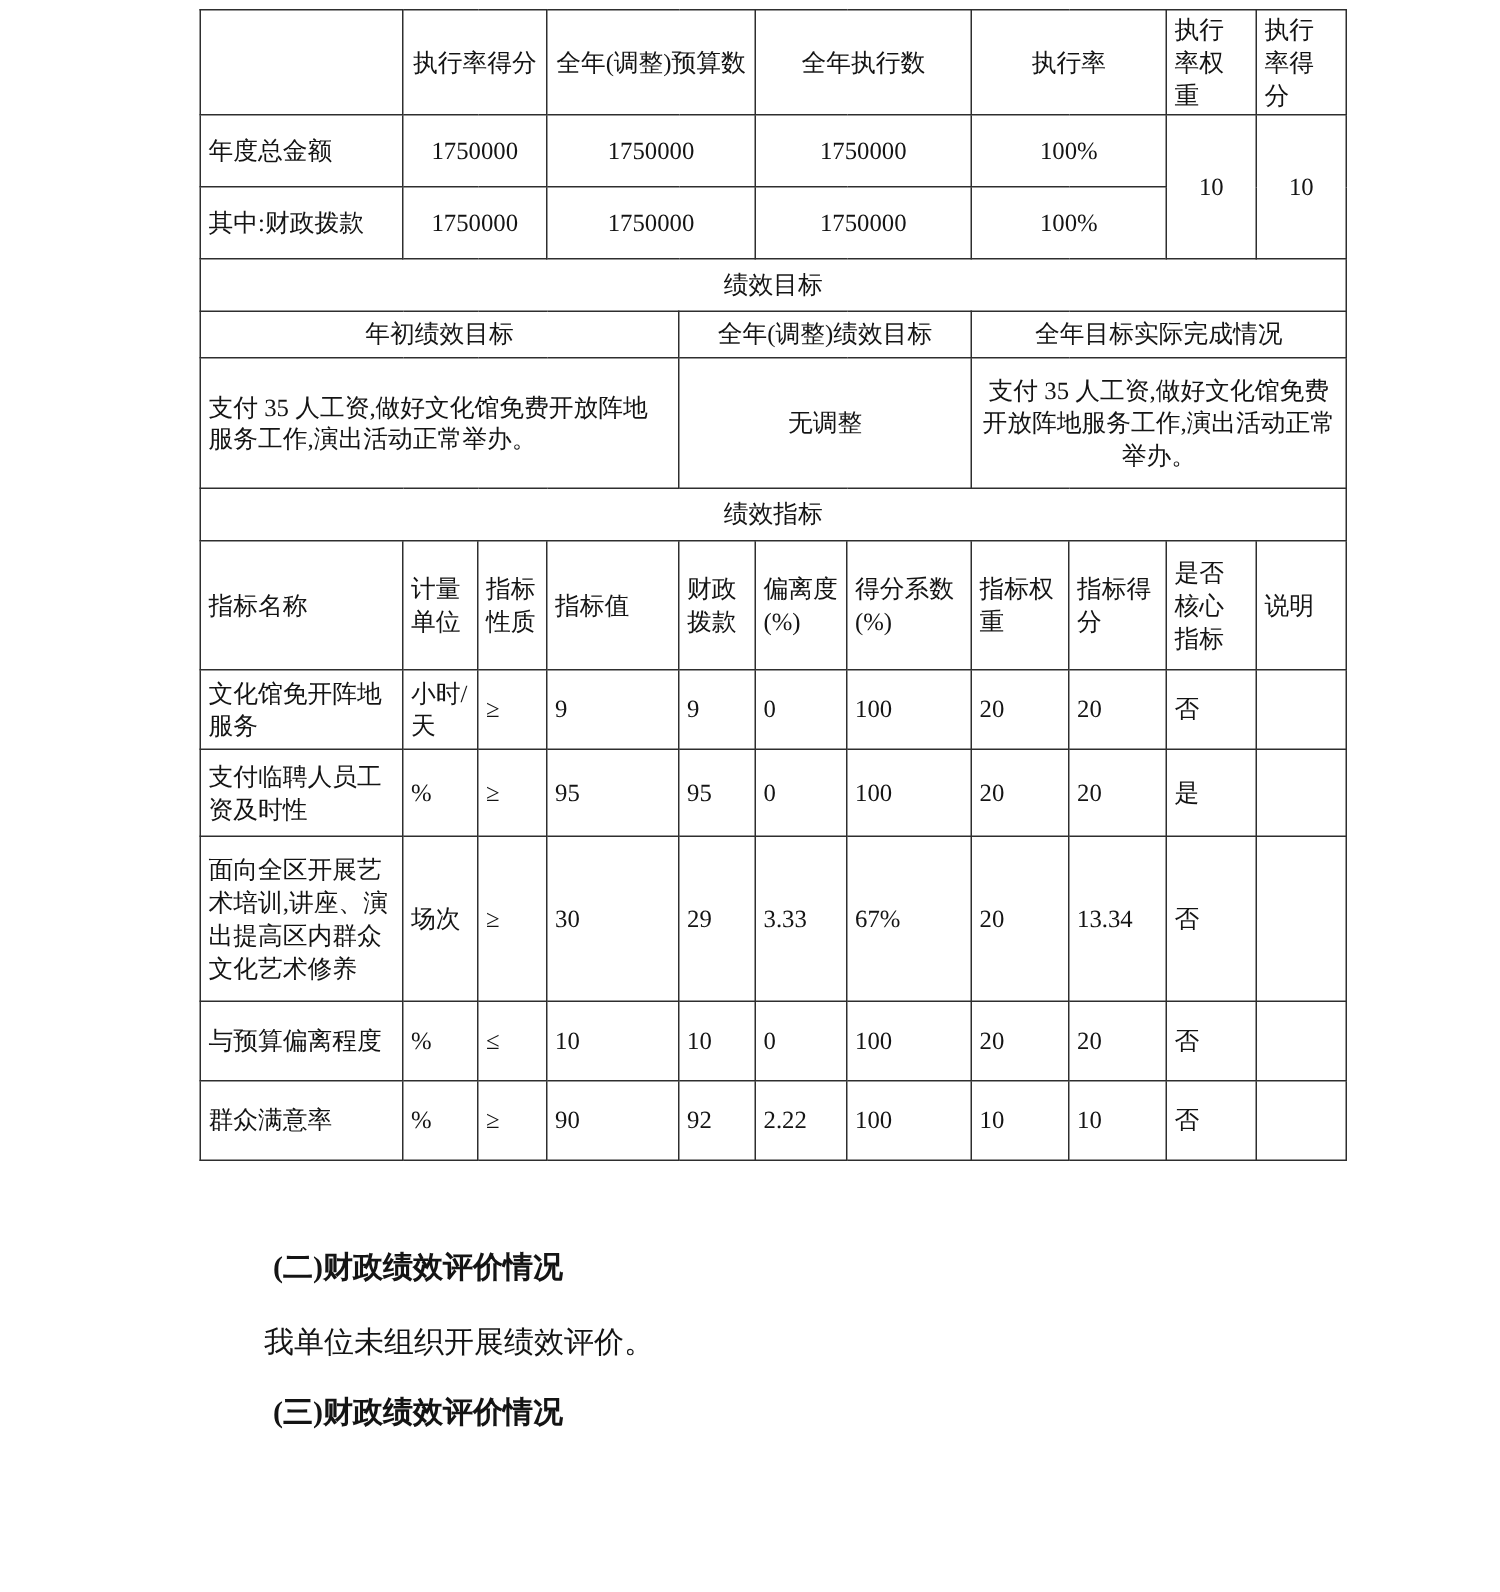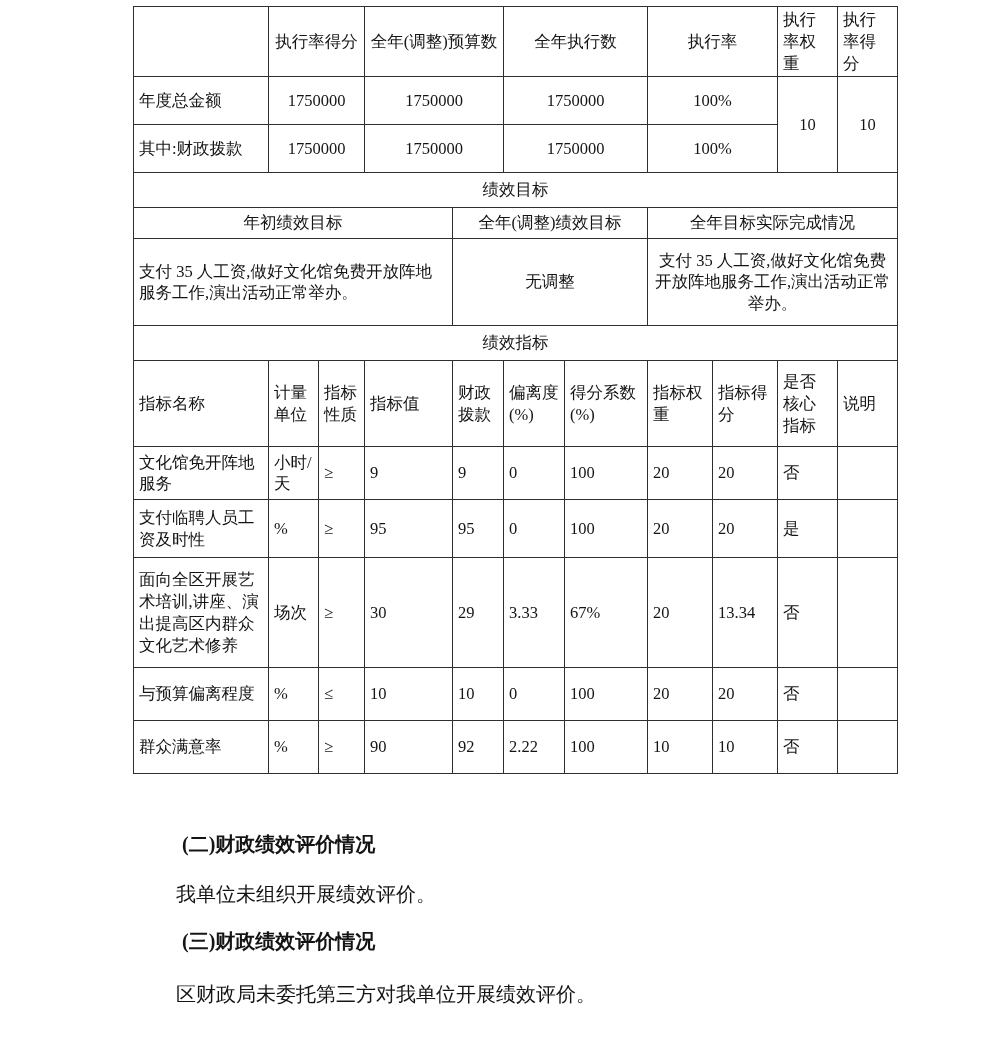--- a/index.html
+++ b/index.html
@@ -191,15 +191,14 @@
       <td class="l">10</td>
       <td class="l">否</td>
       <td class="l"></td>
     </tr>
   </tbody>
     </table>
 
   <div class="para h" style="top:831px">(二)财政绩效评价情况</div>
   <div class="para b" style="top:881px">我单位未组织开展绩效评价。</div>
   <div class="para h" style="top:928px">(三)财政绩效评价情况</div>
-  <div class="para b" style="top:981px">区财政局未委托第三方对我单位开展绩效评价。</div>
 
 </div>
 
 </body></html>

